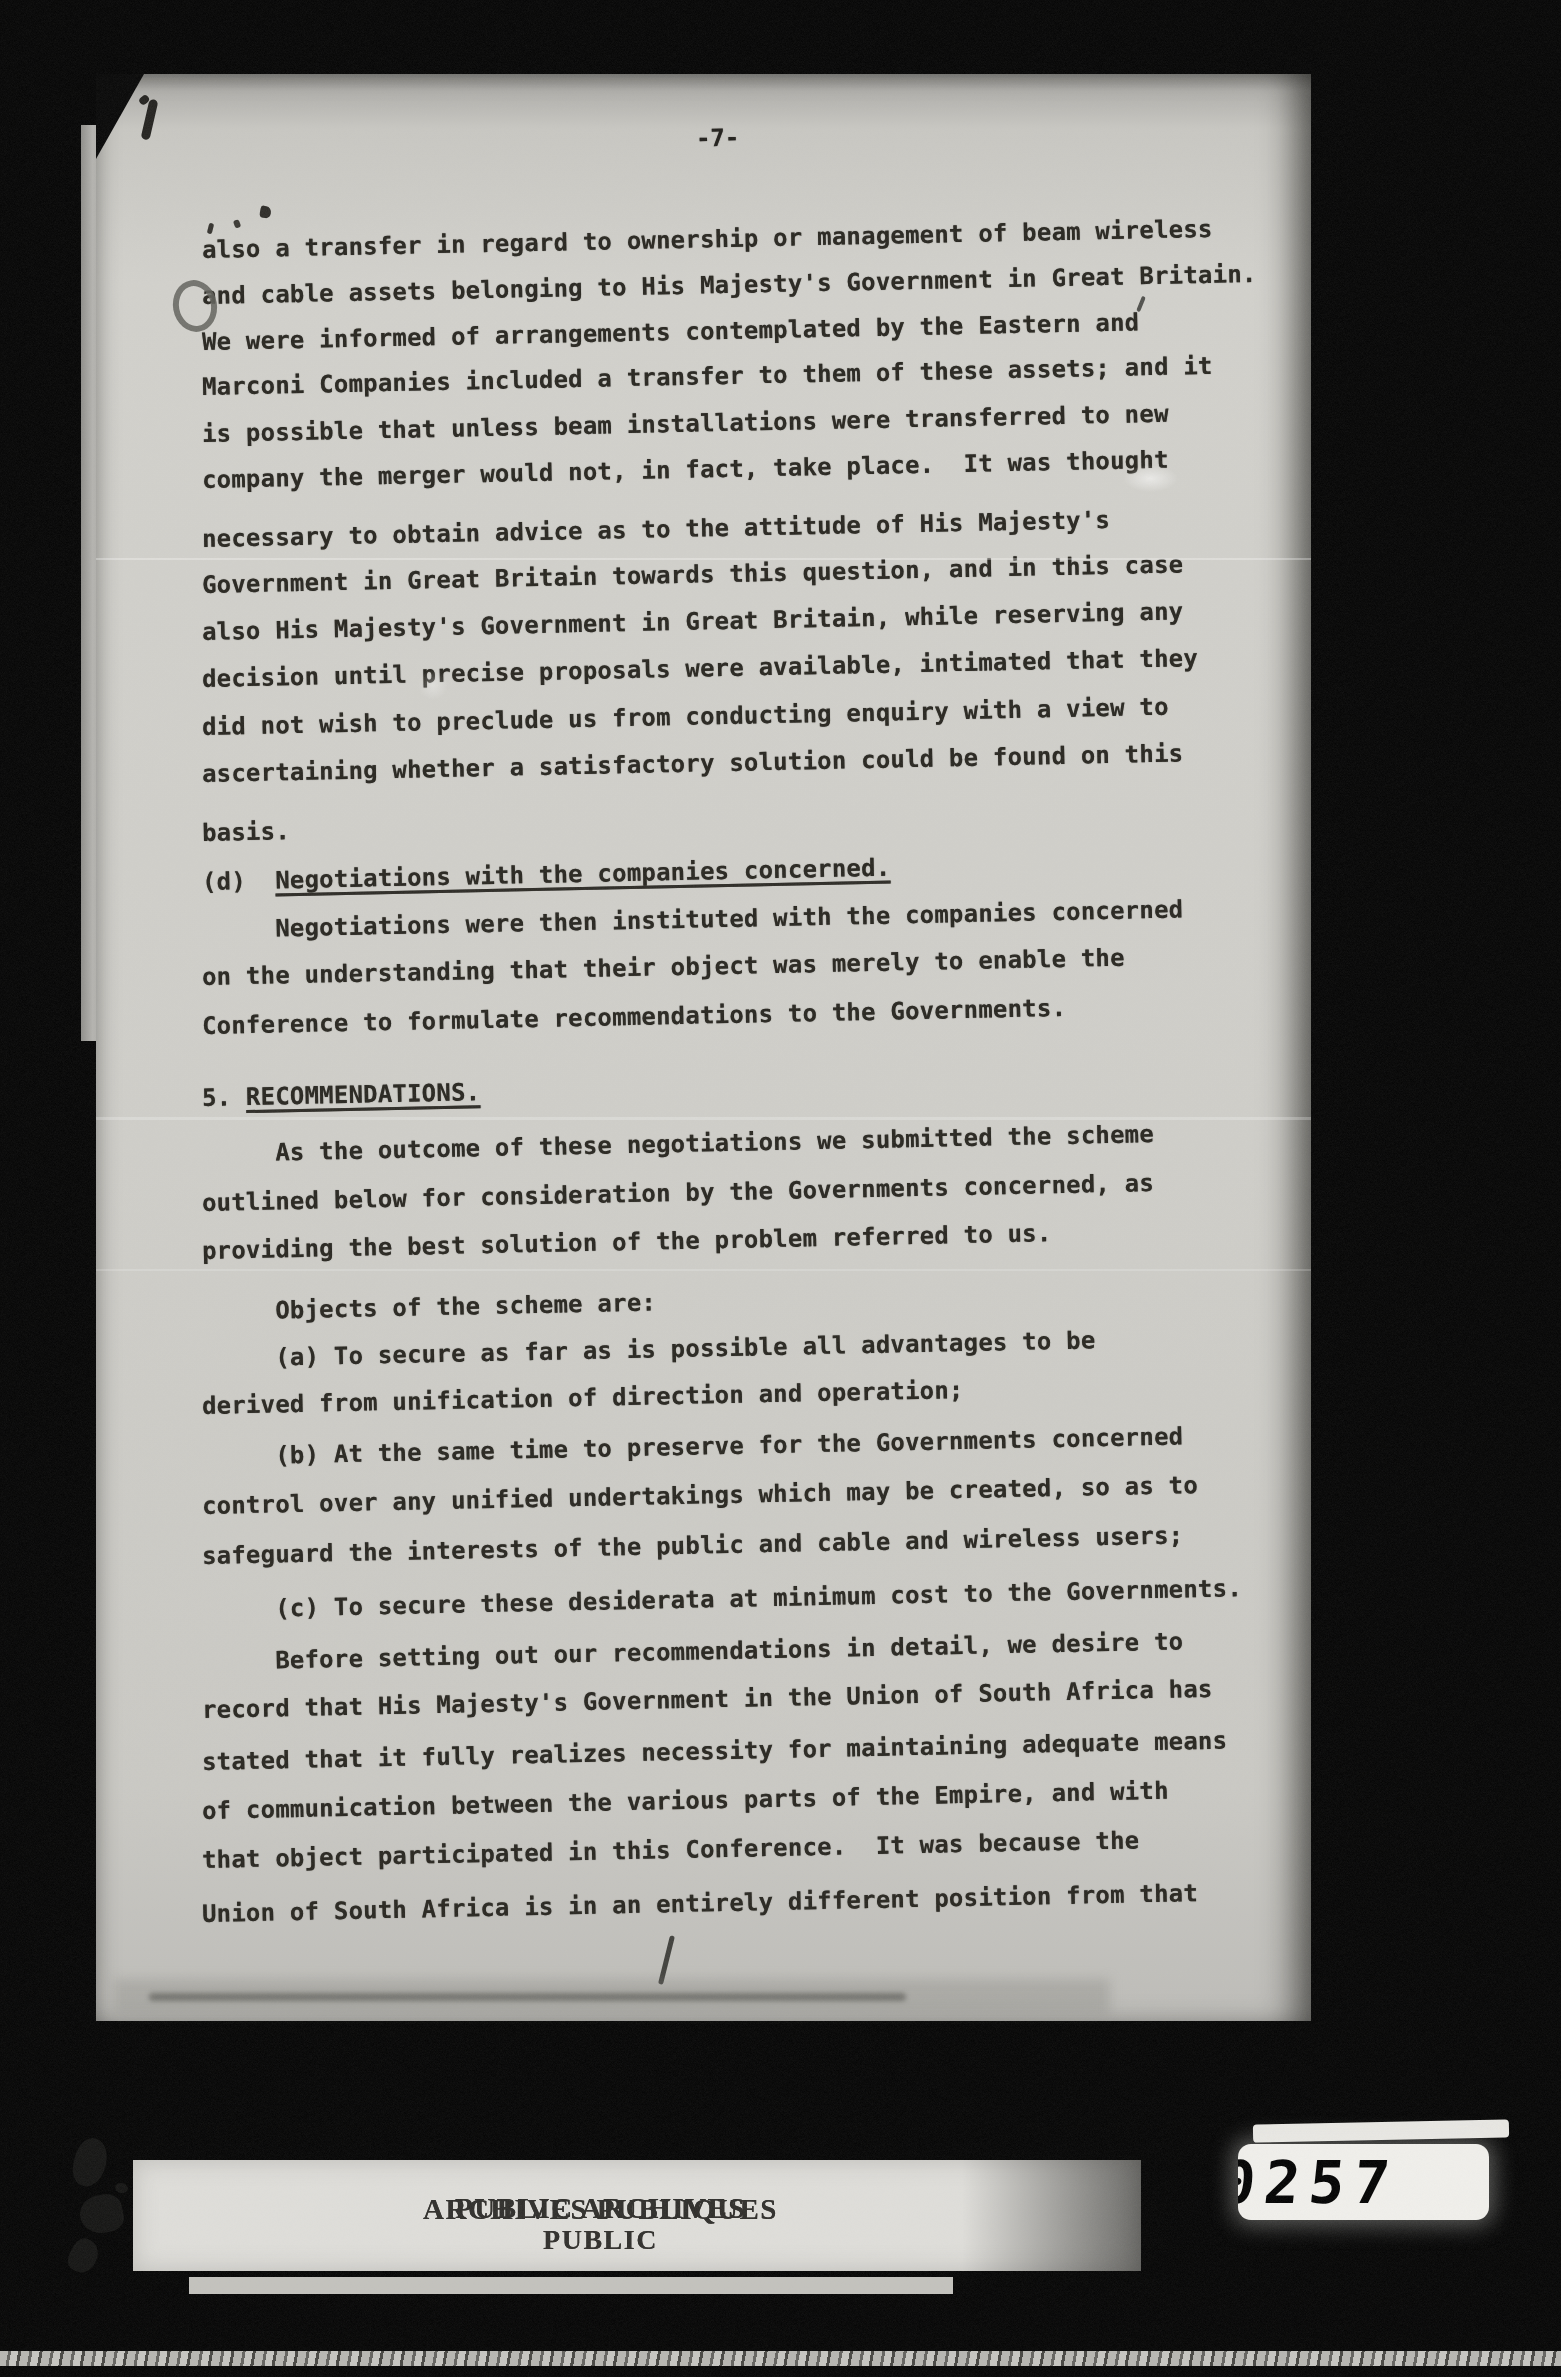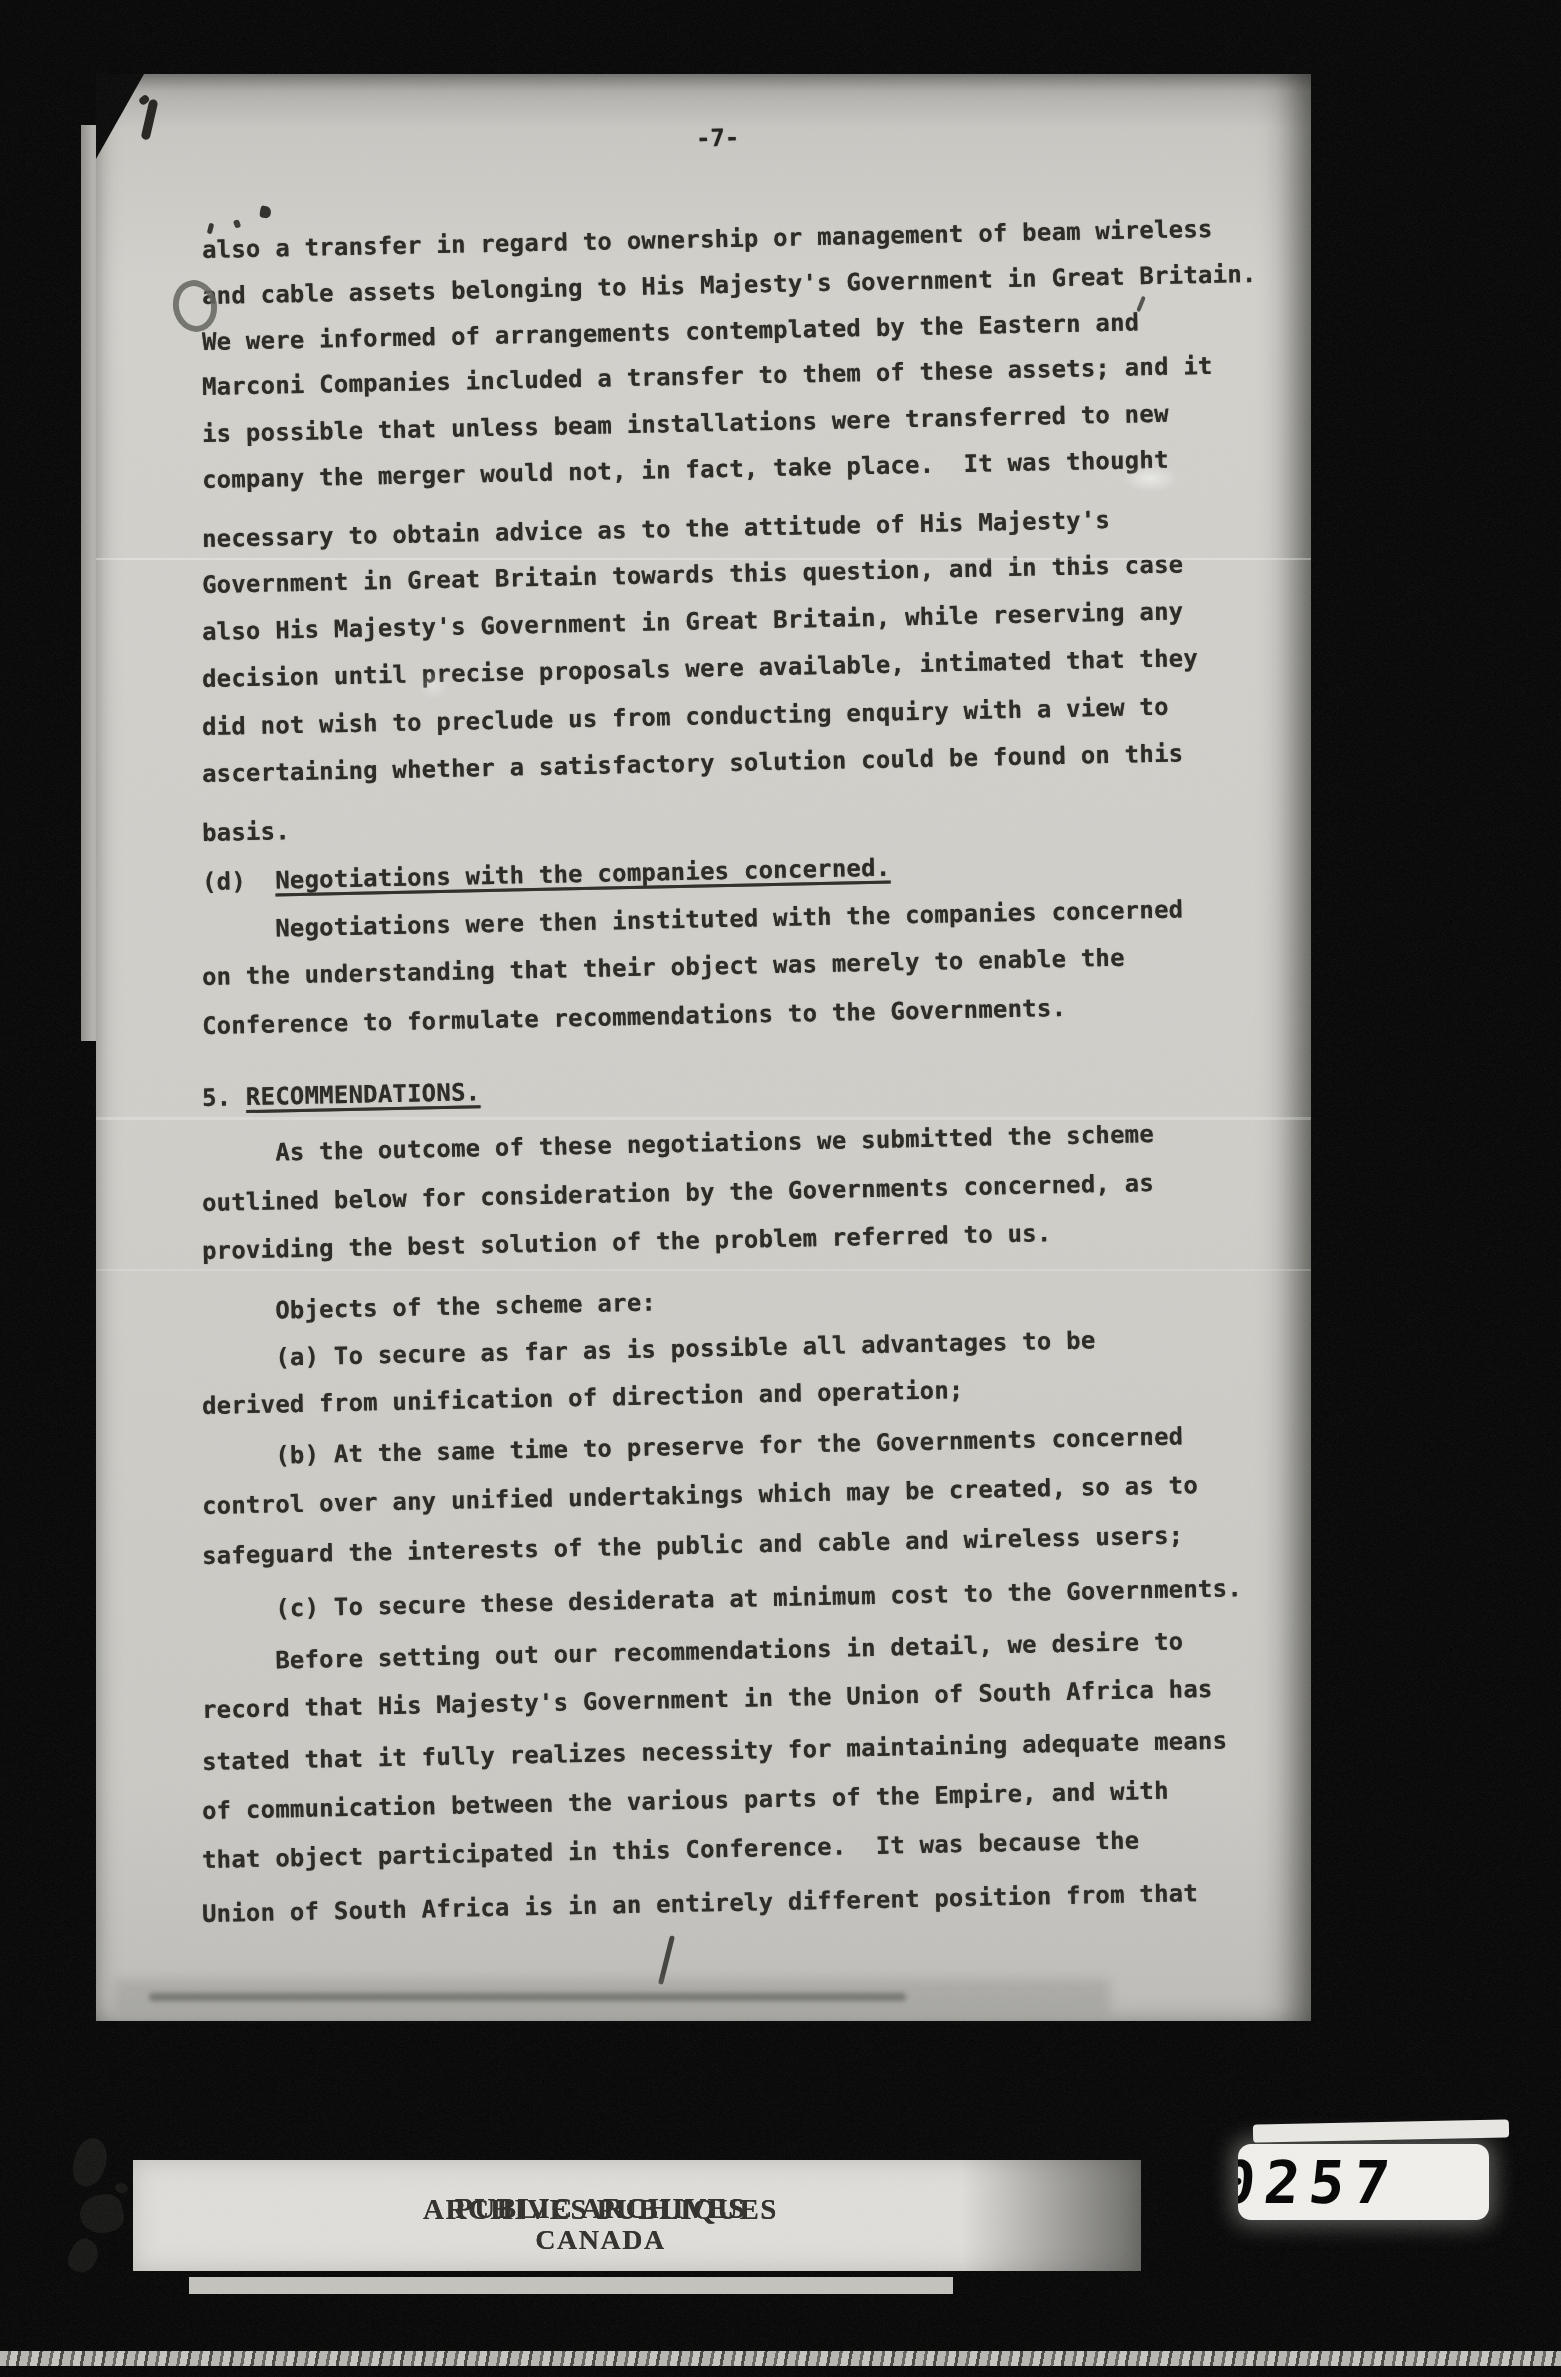--- a/index.html
+++ b/index.html
@@ -139,21 +139,21 @@
   <div class="mark speck3"></div>
 
   <div class="page-bottom-band"></div>
   <div class="page-bottom-smudge"></div>
 
 
   <div class="big-card">
     <div class="archives">
       <div class="arch-line" style="top:4px;font-size:29px;margin-top:28px;">PUBLIC ARCHIVES</div>
       <div class="arch-line" style="top:33px;font-size:29px;">ARCHIVES PUBLIQUES</div>
-      <div class="arch-line" style="top:64px;font-size:28px;">CANADA</div>
+      <div class="arch-line" style="top:64px;font-size:28px;">PUBLIC</div>
     </div>
     <div class="big-card-shadow"></div>
   </div>
   <div class="sliver"></div>
 
   <div class="ink1"></div>
   <div class="ink2"></div>
   <div class="ink3"></div>
   <div class="ink4"></div>
 

